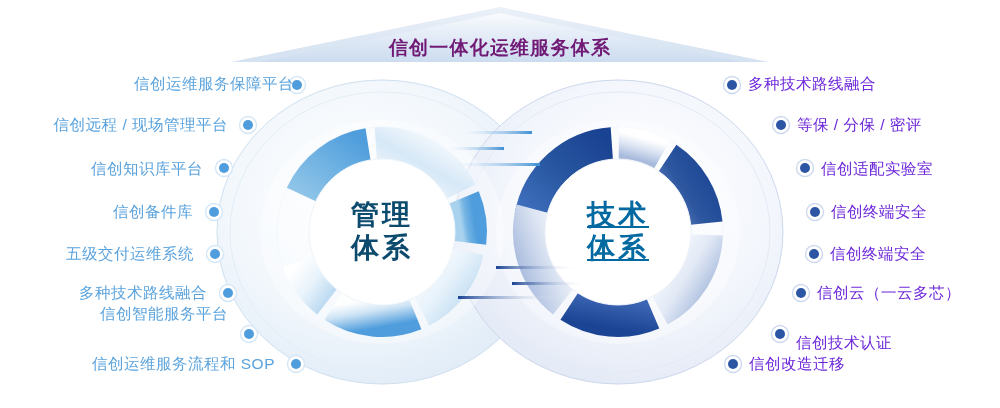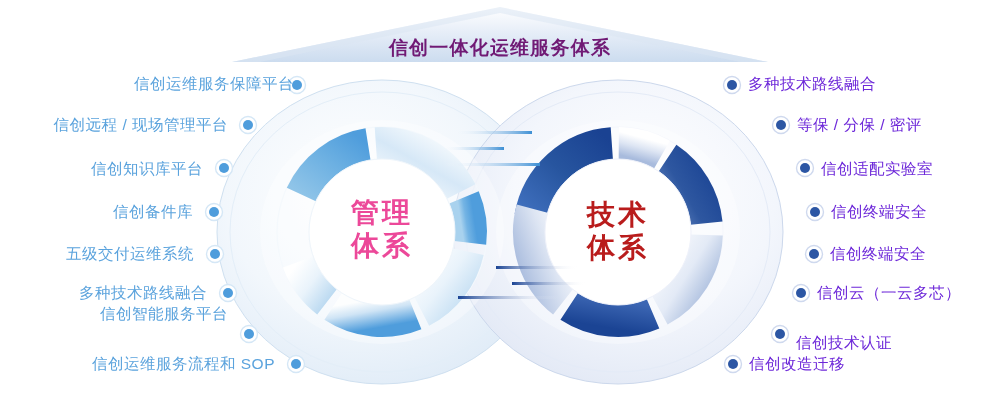--- a/index.html
+++ b/index.html
@@ -24,22 +24,22 @@
   .lbl.right{ text-align:left;  color:#6d28d9; }
 
   .ringword{
     position:absolute;
     text-align:center;
     font-weight:bold;
     font-size:28px;
     line-height:1.18;
     letter-spacing:3px;
   }
-  .ringword.mgmt{ color:#ec4899;font-family:Liberation Mono, monospace; }
-  .ringword.tech{ color:#b91c1c; }
+  .ringword.mgmt{ color:#0c4a6e; }
+  .ringword.tech{ color:#0369a1;text-decoration:underline; }
 
   .title{
     position:absolute;
     font-weight:bold;
     font-size:19px;
     letter-spacing:1.2px;
     color:#701a75;
     white-space:nowrap;
   }
 </style>

